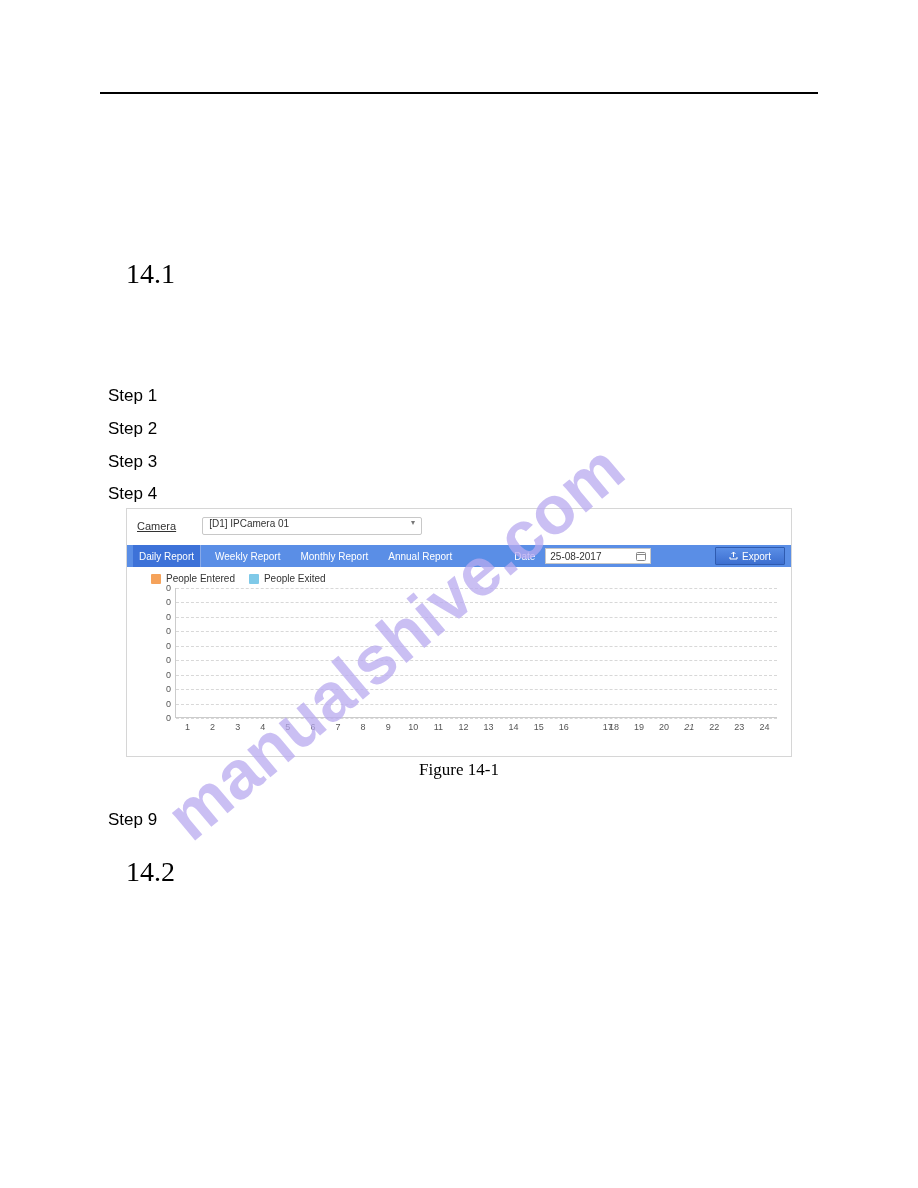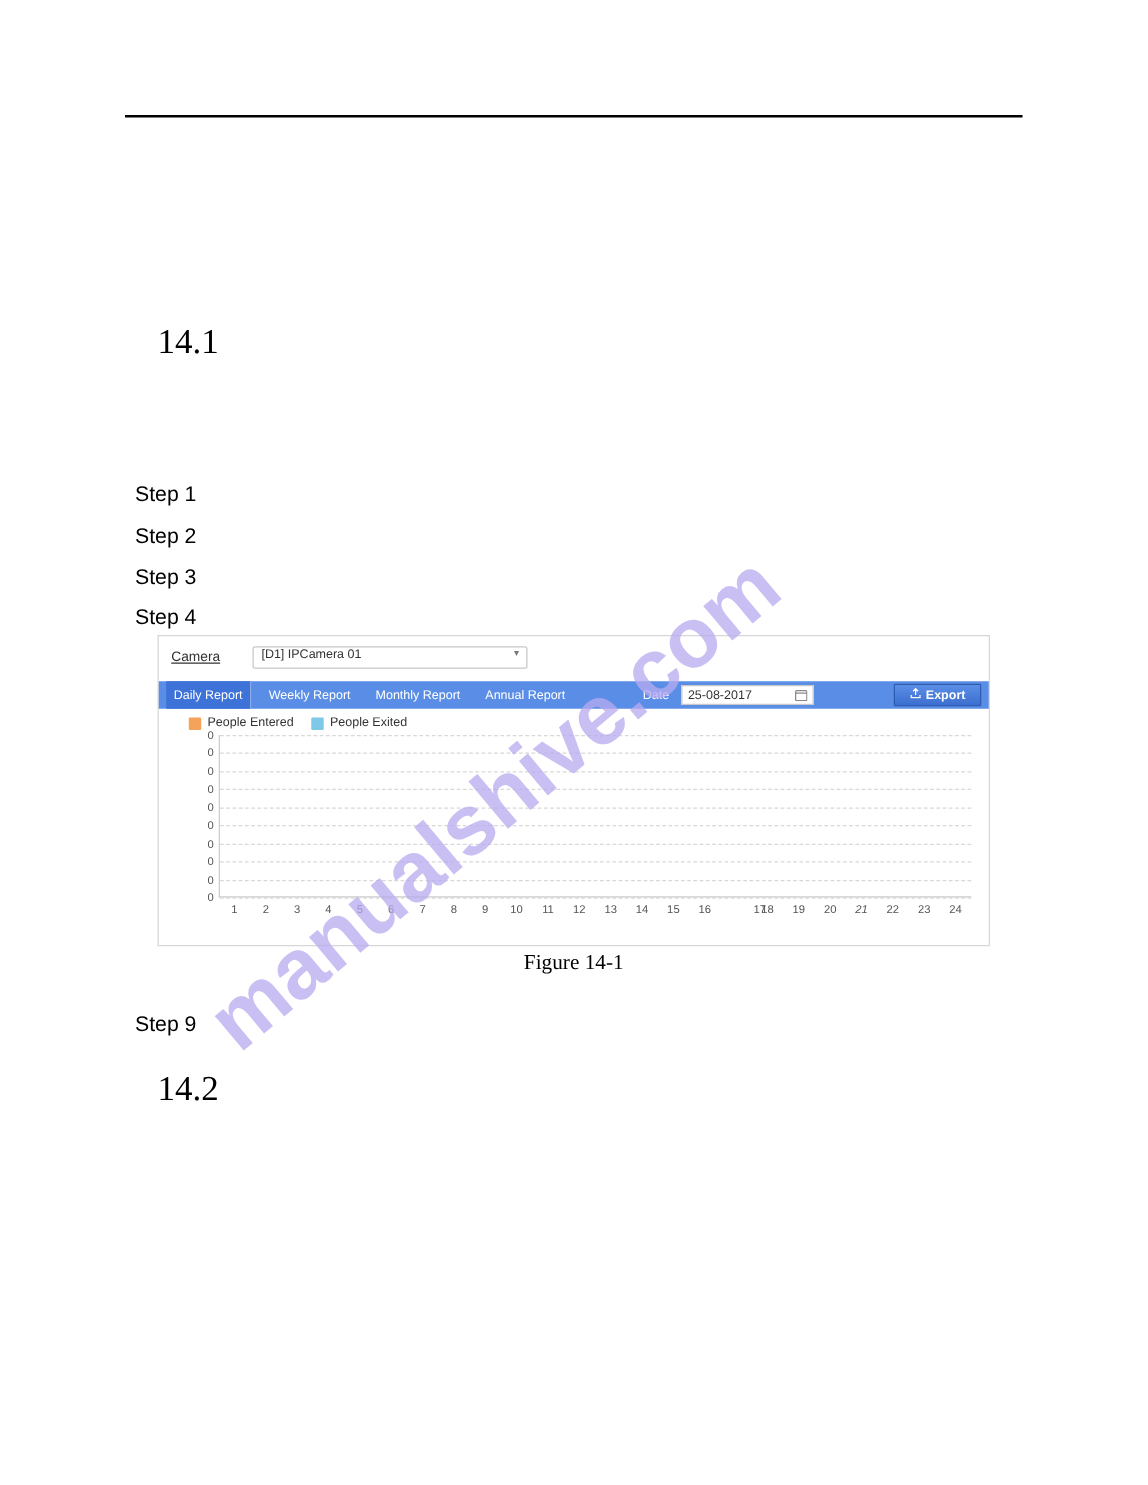--- a/index.html
+++ b/index.html
@@ -125,21 +125,20 @@
     background: linear-gradient(#5a8ee6,#3d6fd0);
     border: 1px solid #2f5bb0;
     color: #fff;
     font-size: 10px;
     border-radius: 1px;
     display: flex;
     align-items: center;
     justify-content: center;
     gap: 4px;
     cursor: pointer;
-    font-weight: bold;
   }
 
   .legend {
     display: flex;
     align-items: center;
     gap: 14px;
     padding: 6px 10px 2px 24px;
     font-size: 10px;
   }
   .sw { width: 10px; height: 10px; display:inline-block; border-radius:1px; }

